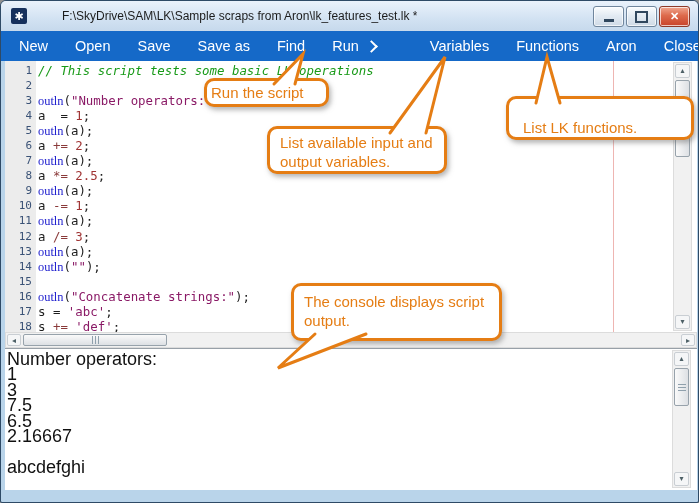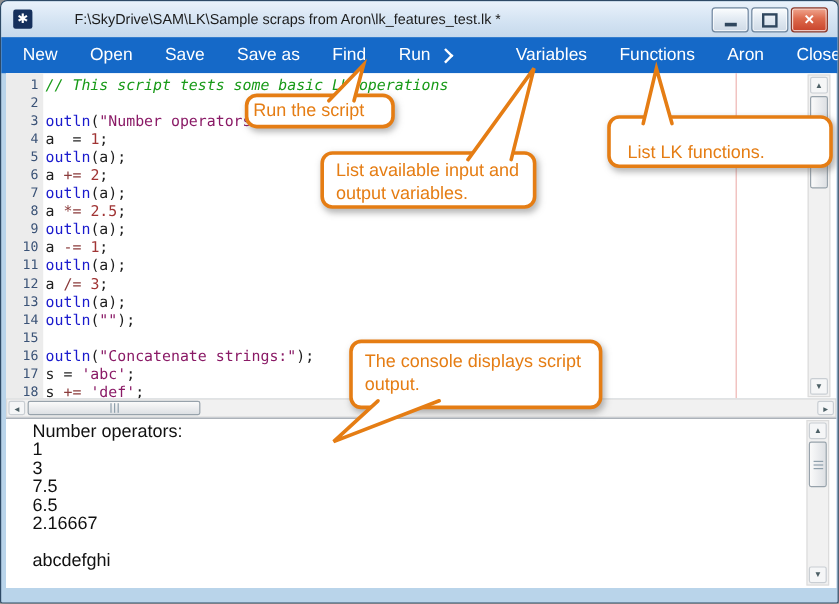--- a/index.html
+++ b/index.html
@@ -31,38 +31,38 @@
     transform:rotate(45deg);margin-left:8px;margin-top:1px;}
   
   #editor-bg{position:absolute;left:4px;top:60px;width:692px;height:271px;background:#fff;}
   #gutter-bg{position:absolute;left:4px;top:60px;width:31px;height:271px;background:#ececec;}
   #margin-line{position:absolute;left:612px;top:60px;width:1px;height:271px;background:#eeb5b2;}
   #code-lines{position:absolute;left:4px;top:62px;width:660px;font-family:"DejaVu Sans Mono",monospace;font-size:12.4px;}
   .code-row{height:15.05px;display:flex;white-space:pre;}
   .ln{display:inline-block;width:27px;text-align:right;padding-right:6px;color:#3a5276;font-size:11px;line-height:15.05px;}
   .code-text{white-space:pre;line-height:15.05px;color:#1e1e1e;}
   .tk-c{color:#189a18;font-style:italic;}
-  .tk-f{color:#1a1acd;}
+  .tk-f{color:#1a1acd;font-family:Liberation Serif, serif;}
   .tk-s{color:#8a1a66;}
   .tk-n{color:#a03434;}
   .tk-o{color:#8a3a3a;}
   .tk-p{color:#1e1e1e;}
   
   .sb{position:absolute;background:#f1f1f1;border:1px solid #dcdcdc;box-sizing:border-box;}
   .sb-btn{position:absolute;background:#f5f6f7;border:1px solid #c9ced3;box-sizing:border-box;
     color:#4d6066;font-size:8px;line-height:12px;text-align:center;border-radius:2px;}
   .sb-thumb{position:absolute;background:linear-gradient(90deg,#fafafa,#dde0e4);
     border:1px solid #97a2ab;border-radius:2px;box-sizing:border-box;}
   .sb-thumb.h{background:linear-gradient(#fafafa,#dde0e4);display:flex;align-items:center;justify-content:center;}
   .grip-v{width:8px;height:1px;background:#8fa0ac;box-shadow:0 3px 0 #8fa0ac,0 -3px 0 #8fa0ac;}
   .grip-h{width:1px;height:8px;background:#8fa0ac;box-shadow:3px 0 0 #8fa0ac,-3px 0 0 #8fa0ac;}
   
   #console{position:absolute;left:4px;top:347px;width:692px;height:142px;background:#fff;
-    border-top:1px solid #98a0a8;box-sizing:border-box;padding:3px 22px;
-    font-size:15px;color:#111;}
+    border-top:1px solid #98a0a8;box-sizing:border-box;padding:3px 2px;
+    font-size:18px;color:#111;}
   .console-line{height:15.4px;line-height:15.4px;white-space:pre;}
   
   .callout{position:absolute;background:#fff;border:3px solid #e57d14;border-radius:10px;
     color:#e57d14;font-size:15px;line-height:19px;padding:4px 10px;box-sizing:border-box;
     box-shadow:2px 3px 5px rgba(110,110,110,.5);z-index:30;}
   #tails{position:absolute;left:0;top:0;width:699px;height:503px;z-index:35;pointer-events:none;}
 </style>
 </head>
 <body>
 

